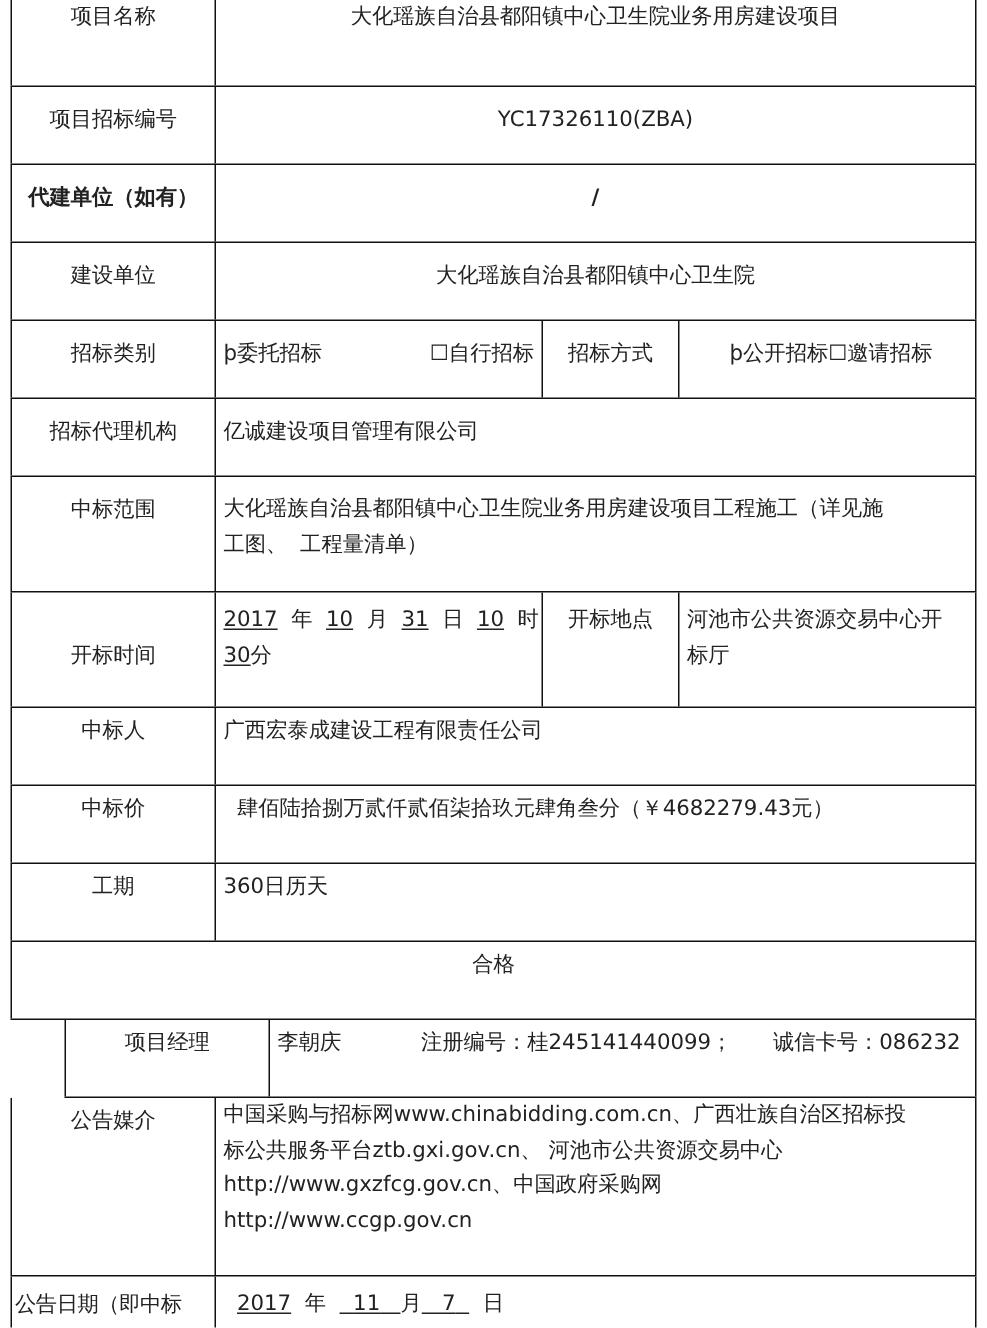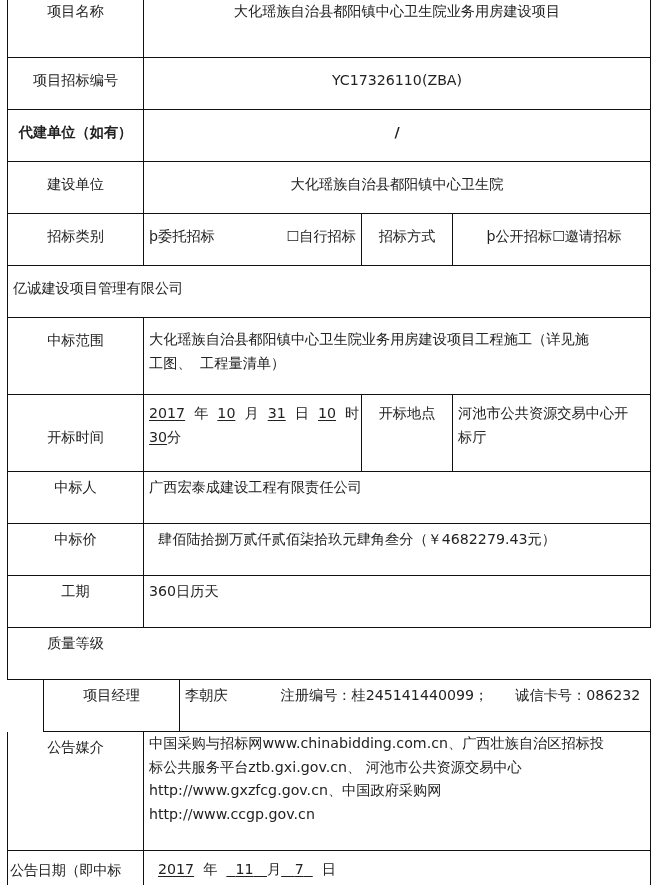--- a/index.html
+++ b/index.html
@@ -48,20 +48,21 @@
       <span>☐自行招标</span>
     </div>
     <div class="cell center" style="width:91px; padding-top:10px;">招标方式</div>
     <div class="cell end" style="flex:1; padding-top:10px; padding-right:0; display:flex; justify-content:center;">
       <span>þ公开招标</span>
       <span>☐邀请招标</span>
     </div>
   </div>
 
   <div class="row" style="height:52px;">
+    <div class="cell lbl" style="padding-top:10px;">招标代理机构</div>
     <div class="cell val end" style="padding-top:10px;">亿诚建设项目管理有限公司</div>
   </div>
 
   <div class="row" style="height:77px;">
     <div class="cell lbl" style="padding-top:10px;">中标范围</div>
     <div class="cell val end" style="padding-top:10px; padding-right:0; white-space:nowrap;font-family:Liberation Mono, monospace;">
       <div>大化瑶族自治县都阳镇中心卫生院业务用房建设项目工程施工（详见施</div>
       <div>工图、 工程量清单）</div>
     </div>
   </div>
@@ -99,21 +100,21 @@
     <div class="cell lbl" style="padding-top:3px;">中标价</div>
     <div class="cell val end" style="padding-top:3px; padding-left:14px;">肆佰陆拾捌万贰仟贰佰柒拾玖元肆角叁分（￥4682279.43元）</div>
   </div>
 
   <div class="row" style="height:52px;">
     <div class="cell lbl" style="padding-top:3px;">工期</div>
     <div class="cell val end" style="padding-top:3px;">360日历天</div>
   </div>
 
   <div class="row" style="height:52px;">
-    <div class="cell lbl" style="padding-top:3px;">质量等级</div>
+    <div class="cell val end center" style="padding-top:3px;">合格</div>
   </div>
 
   <div class="row" style="height:52px;margin-left:36px;">
     <div class="cell lbl" style="padding-top:3px;">项目经理</div>
     <div class="cell val end" style="padding-top:3px; white-space:nowrap;">
       <span>李朝庆</span>
       <span class="spacer" style="width:44px;"></span>
       <span>注册编号：桂245141440099；</span>
       <span class="spacer" style="width:18px;"></span>
       <span>诚信卡号：086232</span>

